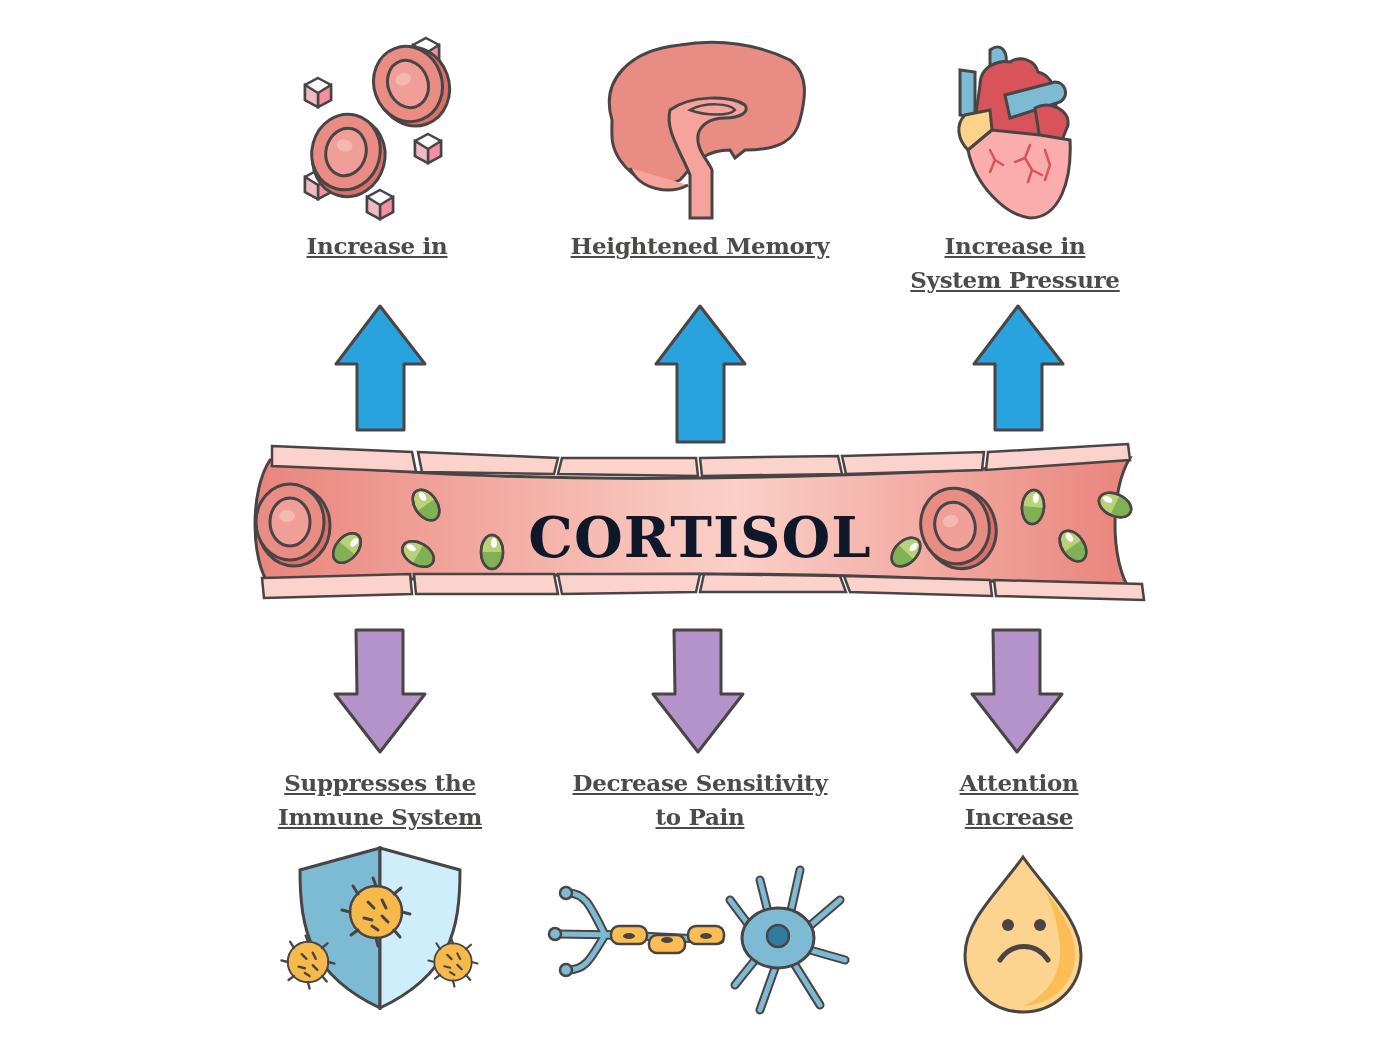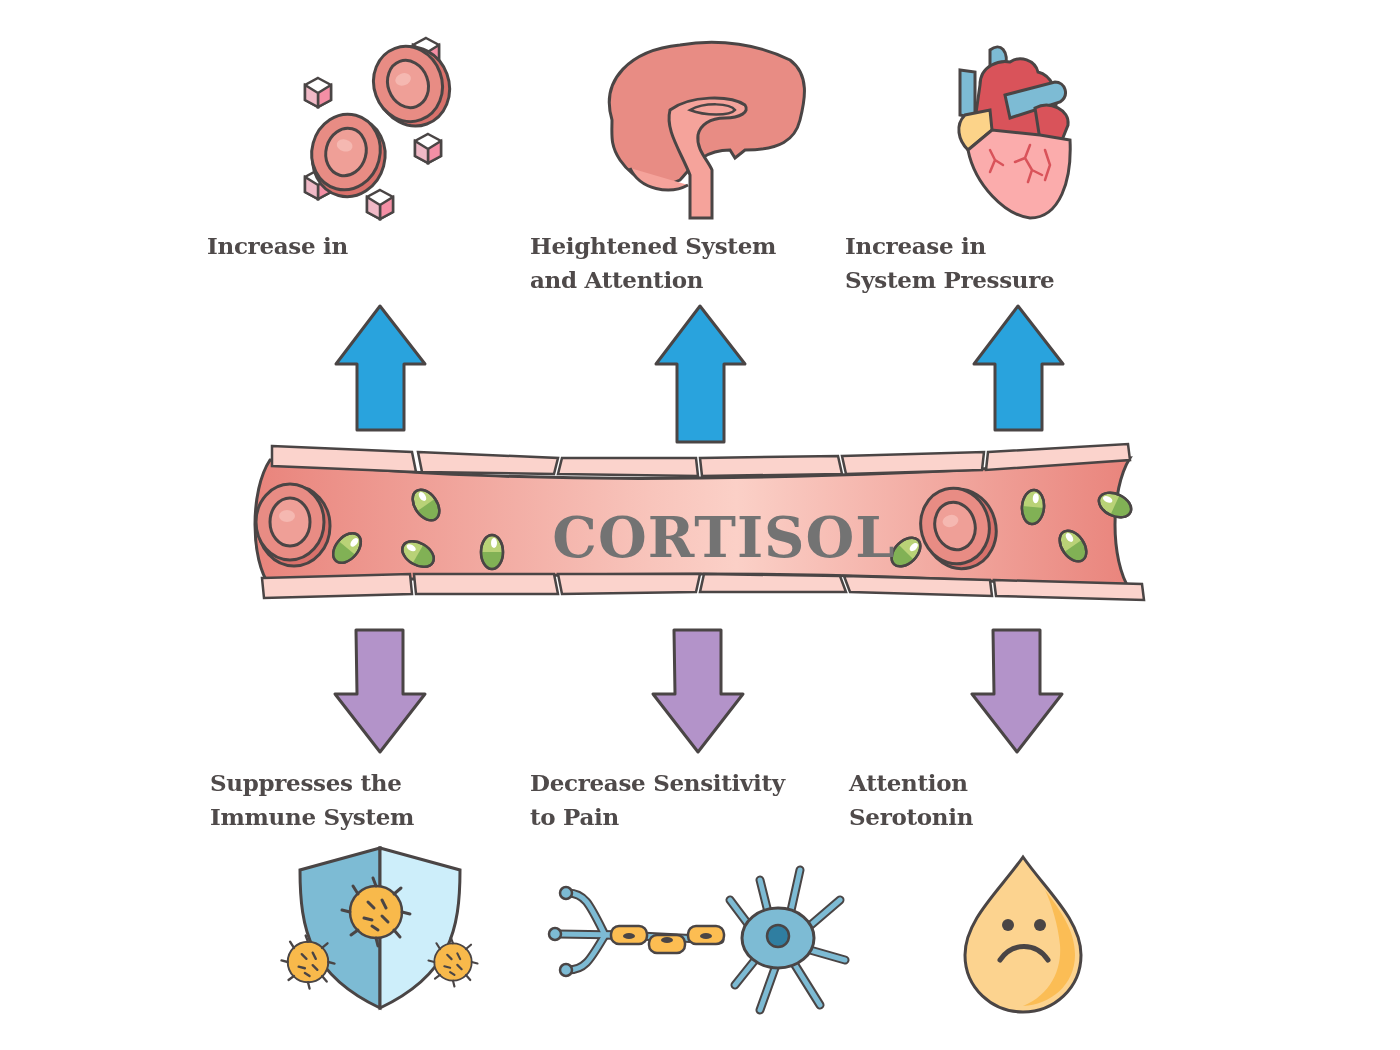--- a/index.html
+++ b/index.html
@@ -1,27 +1,28 @@
 <!DOCTYPE html>
 <html><head>
 <meta charset="utf-8">
 <style>
   html, body { margin:0; padding:0; background:#ffffff; }
   body { width:1400px; height:1050px; position:relative; overflow:hidden; font-family:"DejaVu Serif", serif; }
   .stage { position:absolute; left:0; top:0; width:1400px; height:1050px; }
   svg { position:absolute; left:0; top:0; }
   .label {
-    position:absolute; text-align:left; color:#4f4a4a; font-weight:bold;
+    position:absolute; text-align:center; color:#4f4a4a; font-weight:bold;
     font-family:"DejaVu Serif", serif; font-size:23px; line-height:34px; width:340px;
     letter-spacing:-0.3px;
+    text-decoration:underline;
   }
   .label span { display:block; }
   .title {
-    position:absolute; left:544px; top:497px; width:360px; text-align:center;
-    font-family:"DejaVu Serif", serif; font-weight:bold; font-size:56px; color:#737373;
+    position:absolute; left:520px; top:497px; width:360px; text-align:center;
+    font-family:"DejaVu Serif", serif; font-weight:bold; font-size:56px; color:#0f172a;
     letter-spacing:1px; line-height:80px;
   }
 </style>
 </head>
 <body>
 
 <div class="stage">
 
 <svg width="1400" height="1050" viewBox="0 0 1400 1050">
   <defs>
@@ -232,34 +233,33 @@
     <path d="M1000 960 C1012 942 1036 942 1048 960" fill="none" stroke="#4a4545" stroke-width="5" stroke-linecap="round"></path>
   </g>
 </svg>
 
 <div class="title">CORTISOL</div>
 
 <div class="label" style="left:207px; top:229px;">
   <span>Increase in</span>
 </div>
 <div class="label" style="left:530px; top:229px;">
-  <span>Heightened System</span>
-  <span>and Attention</span>
+  <span>Heightened Memory</span>
 </div>
 <div class="label" style="left:845px; top:229px;">
   <span>Increase in</span>
   <span>System Pressure</span>
 </div>
 
 <div class="label" style="left:530px; top:766px;">
   <span>Decrease Sensitivity</span>
   <span>to Pain</span>
 </div>
 <div class="label" style="left:210px; top:766px;">
   <span>Suppresses the</span>
   <span>Immune System</span>
 </div>
 <div class="label" style="left:849px; top:766px;">
   <span>Attention</span>
-  <span>Serotonin</span>
+  <span>Increase</span>
 </div>
 
 </div>
 
 </body></html>

